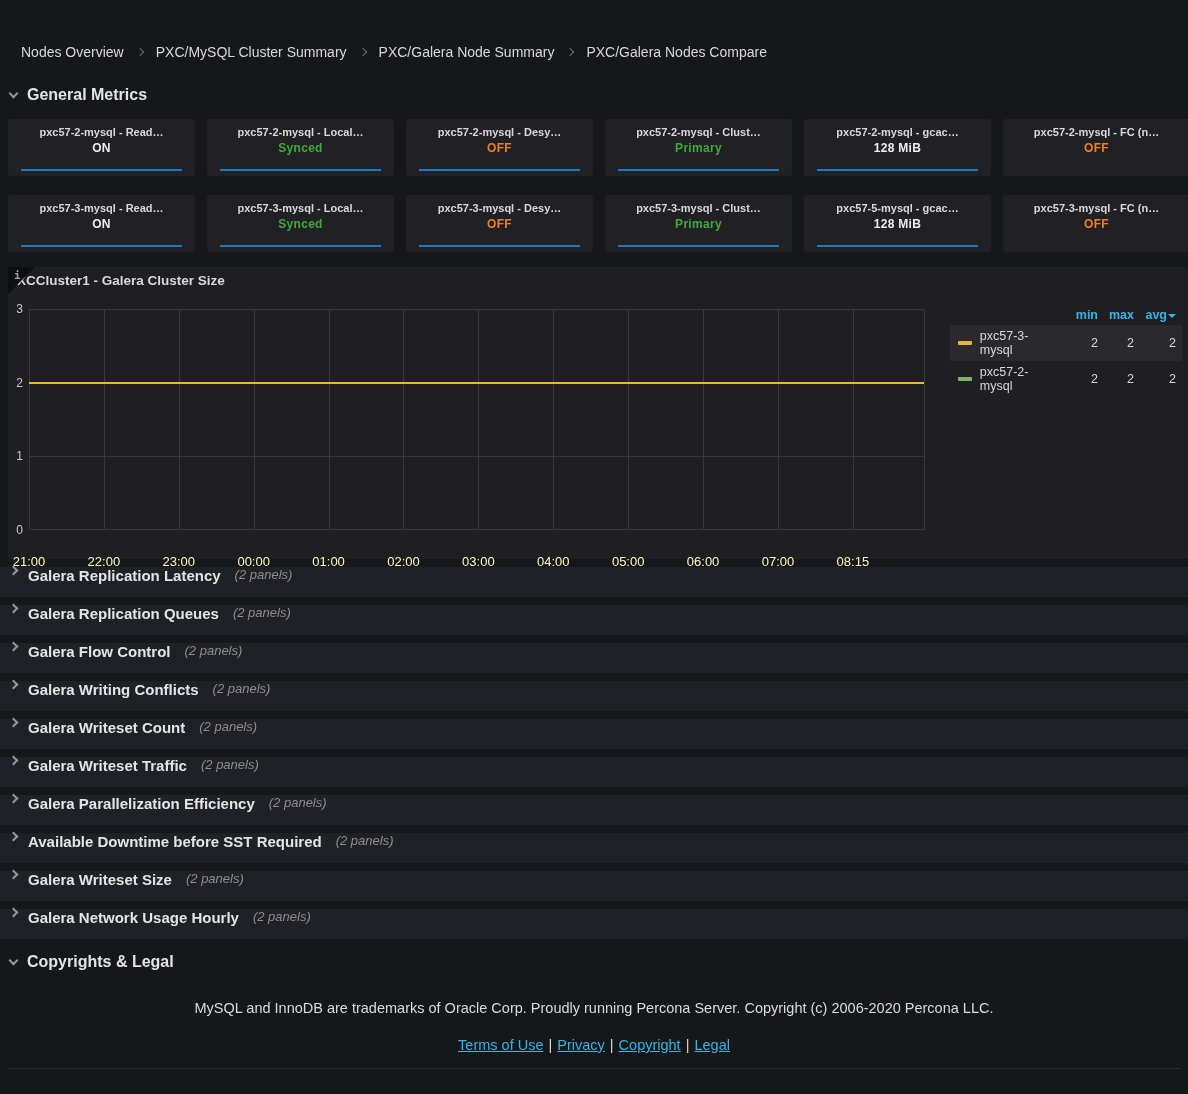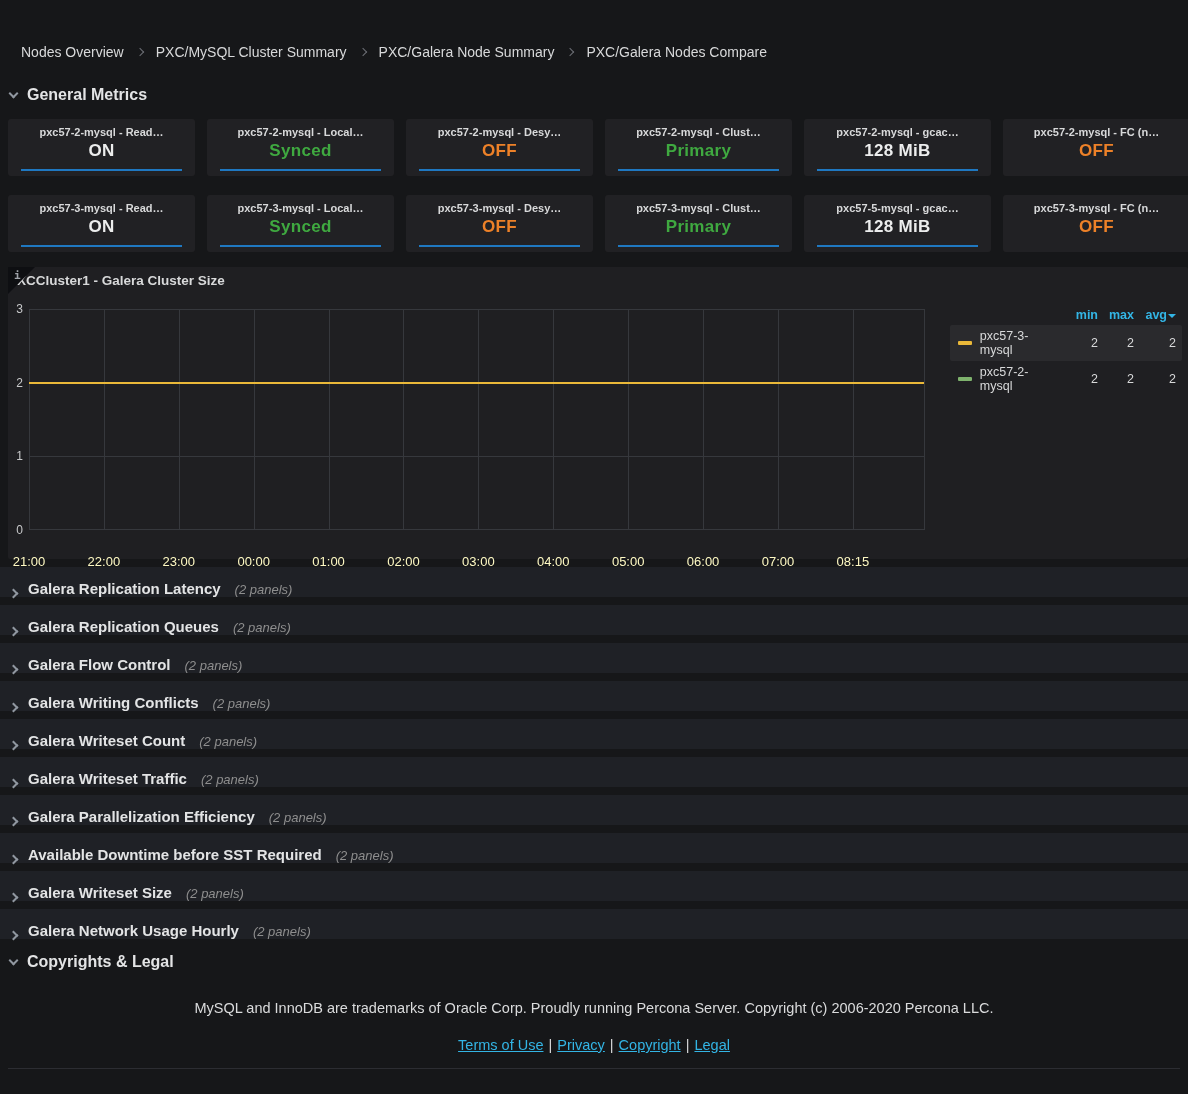--- a/index.html
+++ b/index.html
@@ -22,21 +22,21 @@
   .section-header { display:flex; align-items:center; gap:10px; margin:24px 0 0 10px;
                     font-size:16px; font-weight:bold; color:#e3e4e5; cursor:pointer; height:22px; }
 
   
   .stat-grid { display:grid; grid-template-columns:repeat(6,187px); column-gap:12px; row-gap:19px;
                margin:13px 0 0 8px; }
   .stat-panel { position:relative; width:187px; height:57px; background:#212124; border-radius:3px; }
   .stat-title { padding-top:7px; text-align:center; font-size:11px; font-weight:bold; color:#d8d9da;
                 white-space:nowrap; overflow:hidden; }
   .stat-value { position:absolute; top:22px; left:0; right:0; text-align:center;
-                font-size:17px; font-weight:bold; letter-spacing:.3px; }
+                font-size:12px; font-weight:bold; letter-spacing:.3px; }
   .val-white  { color:#eceded; }
   .val-green  { color:#3fa940; }
   .val-orange { color:#ed8128; }
   .spark { position:absolute; bottom:5px; left:7%; width:86%; height:2px; background:#1f78c1; }
 
   
   .chart-panel { position:relative; margin:15px 0 0 8px; width:1180px; height:292px;
                  background:#1f1f22; border-radius:2px; }
   .chart-title { padding-top:6px; text-align:left; font-size:13.5px; font-weight:bold; color:#d8d9da; cursor:pointer; }
   .info-corner { position:absolute; top:0; left:0; width:0; height:0;
@@ -64,21 +64,21 @@
                 border-top:4px solid #33b5e5; }
   .legend-row { display:grid; grid-template-columns:1fr 38px 36px 42px; align-items:center;
                 padding:4px 6px 4px 8px; border-radius:2px; }
   .legend-row.hl { background:rgba(255,255,255,.05); }
   .legend-name { display:flex; align-items:center; gap:8px; cursor:pointer; color:#d8d9da; }
   .swatch { display:inline-block; width:14px; height:4px; border-radius:1px; }
   .legend-val { text-align:right; color:#d8d9da; }
 
   
   .rows { margin-top:8px; }
-  .collapse-row { display:flex; align-items:flex-end; height:30px; margin-bottom:8px;
+  .collapse-row { display:flex; align-items:flex-start; height:30px; margin-bottom:8px;
                   background:#1f2126; padding-left:10px; cursor:pointer; }
   .collapse-row .row-title { margin-left:11px; font-size:15px; font-weight:bold; color:#e3e4e5; }
   .collapse-row .row-count { margin-left:14px; font-size:13px; font-style:italic; color:#8e8e8e; }
 
   
   .legal-header { margin-top:12px; }
   .legal-text { margin-top:27px; text-align:center; font-size:14.5px; color:#dadbdc; }
   .legal-links { margin-top:21px; text-align:center; font-size:14.5px; }
   .legal-links .flink { color:#33b5e5; text-decoration:underline; cursor:pointer; }
   .legal-links .fsep { color:#d8d9da; margin:0 5px; }

